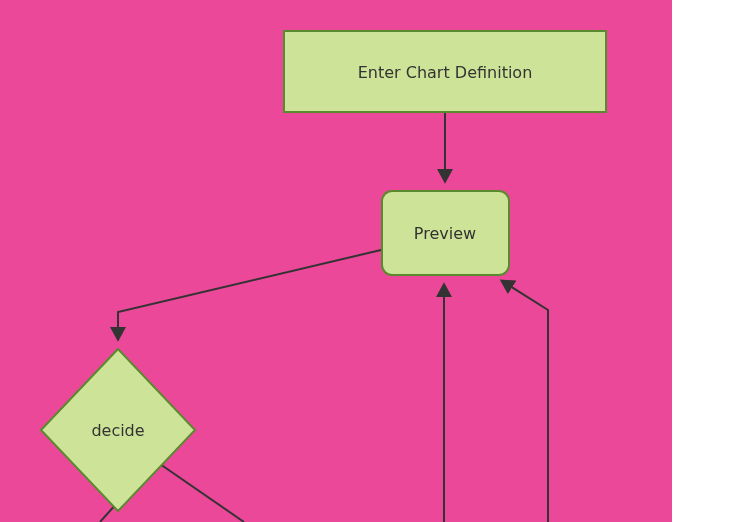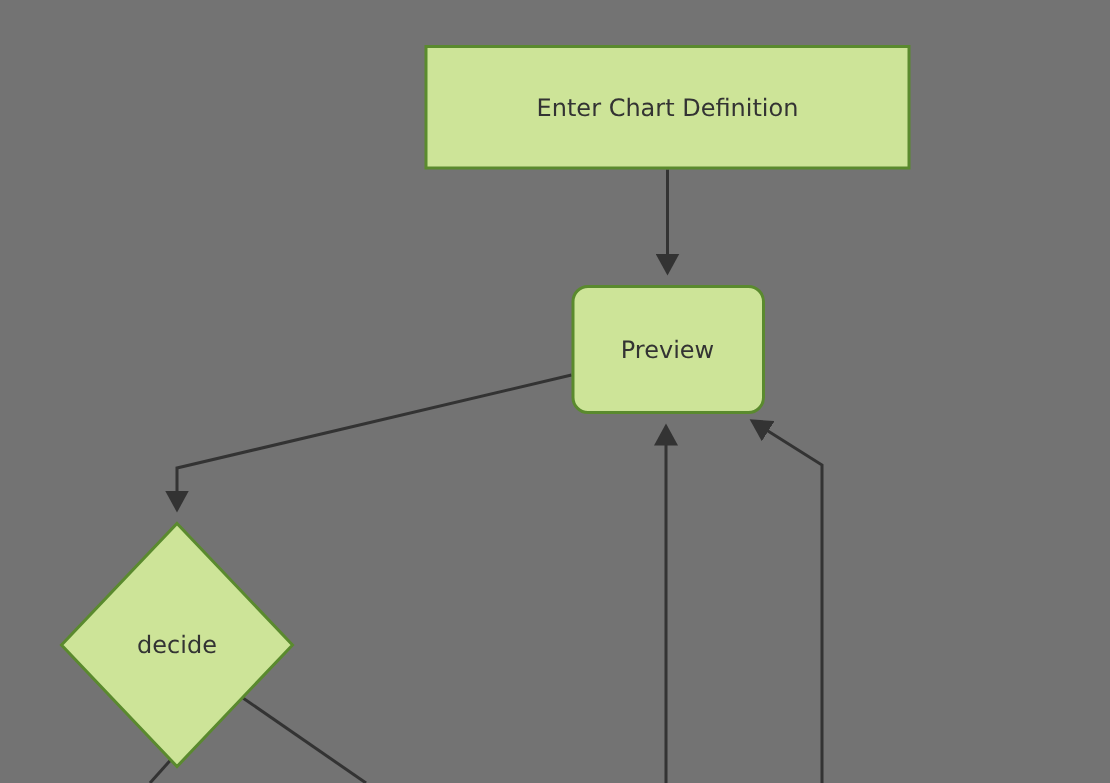--- a/index.html
+++ b/index.html
@@ -6,23 +6,23 @@
   html, body {
     margin: 0;
     padding: 0;
     background: #ffffff;
   }
   body {
     font-family: "DejaVu Sans", "Liberation Sans", sans-serif;
   }
   #diagram-canvas {
     position: relative;
-    width: 740px;
+    width: 672px;
     height: 522px;
-    background: #737373;
+    background: #ec4899;
     overflow: hidden;
   }
   #flow-svg {
     position: absolute;
     top: 0;
     left: 0;
     width: 740px;
     height: 522px;
     display: block;
   }

